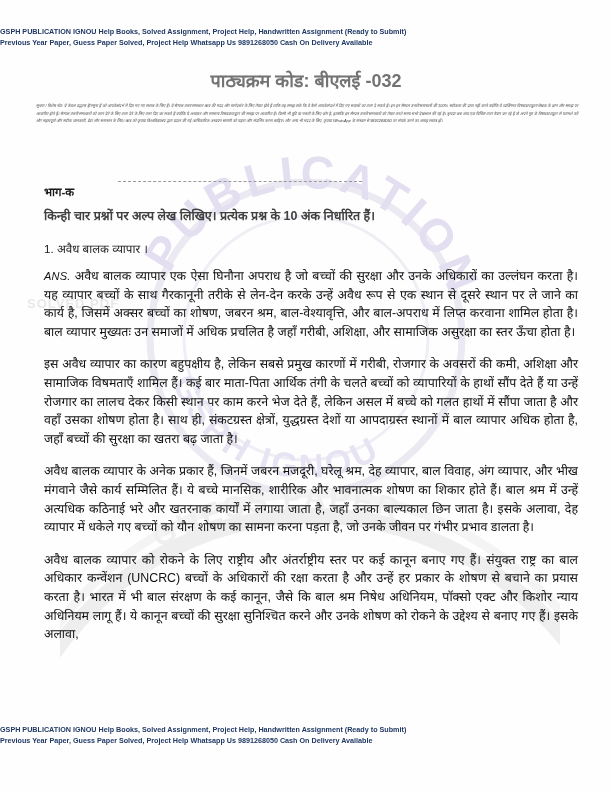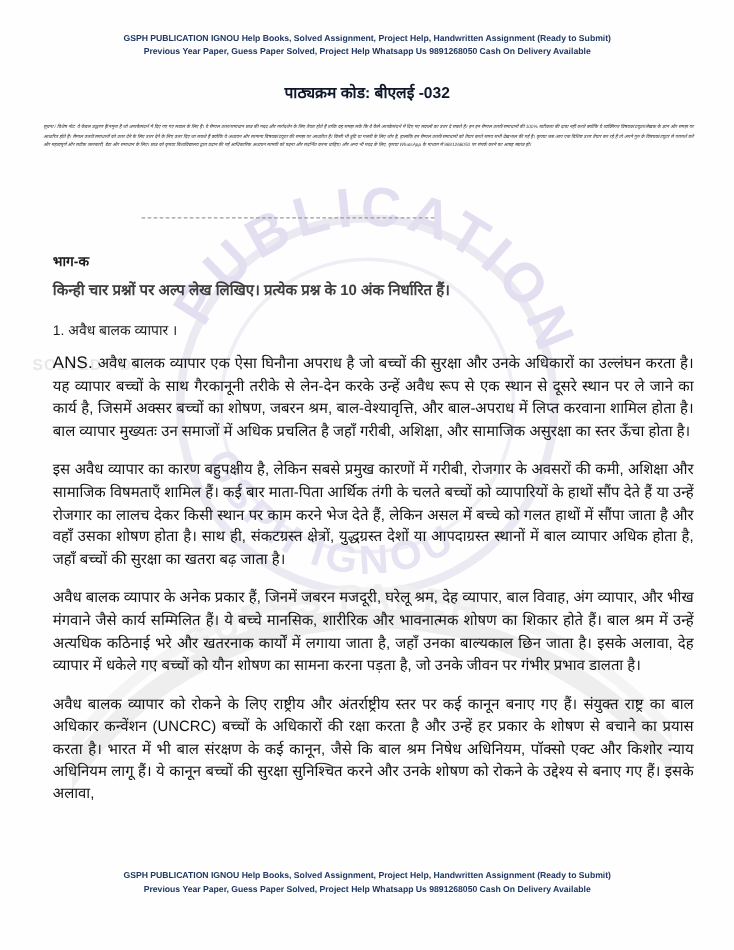--- a/index.html
+++ b/index.html
@@ -54,40 +54,39 @@
     width: 500px;
     height: 260px;
   }
   .wm-arc-band svg { width: 100%; height: 100%; }
 
   
   .hdr, .ftr {
     position: absolute;
     left: 0;
     right: 0;
-    text-align: center;
     color: #1f3864;
     font-size: 7.2px;
     font-weight: bold;
     line-height: 11px;
     font-family: "Liberation Sans", sans-serif;
     z-index: 3;
   }
   .hdr { top: 26px; }
   .ftr { top: 724px; }
   .hdr div, .ftr div { white-space: nowrap; }
 
   
   .doc-title {
     position: absolute;
     left: 0; right: 0;
     top: 68px;
     text-align: center;
-    color: #0f172a;
-    font-size: 13px;
+    color: #737373;
+    font-size: 18px;
     font-weight: bold;
     font-family: "Liberation Sans", sans-serif;
     z-index: 3;
   }
 
   
   .disclaimer {
     position: absolute;
     left: 36px;
     right: 34px;
@@ -110,21 +109,21 @@
     border-top: 1px dashed #9a9a9a;
     height: 0;
     z-index: 3;
   }
 
   
   .content {
     position: absolute;
     left: 44px;
     right: 34px;
-    top: 210px;
+    top: 184px;
     z-index: 3;
   }
   .part-head {
     color: #1a1a1a;
     font-size: 11.5px;
     font-weight: bold;
     margin: 0 0 9px 0;
     font-family: "Liberation Sans", sans-serif;
   }
   .instruction {
@@ -144,22 +143,23 @@
   }
   .para {
     color: #111111;
     font-size: 12.4px;
     line-height: 18.6px;
     margin: 0 0 14px 0;
     text-align: justify;
     font-family: "Liberation Sans", sans-serif;
   }
   .para .ans-lbl {
-    font-size: 14px;
+    font-size: 11px;
     letter-spacing: .2px;
+    font-style: italic;
   }
 </style>
 </head>
 <body>
 
 <div class="page">
 
   <div class="wm-layer">
 
     <div class="wm-ring">

